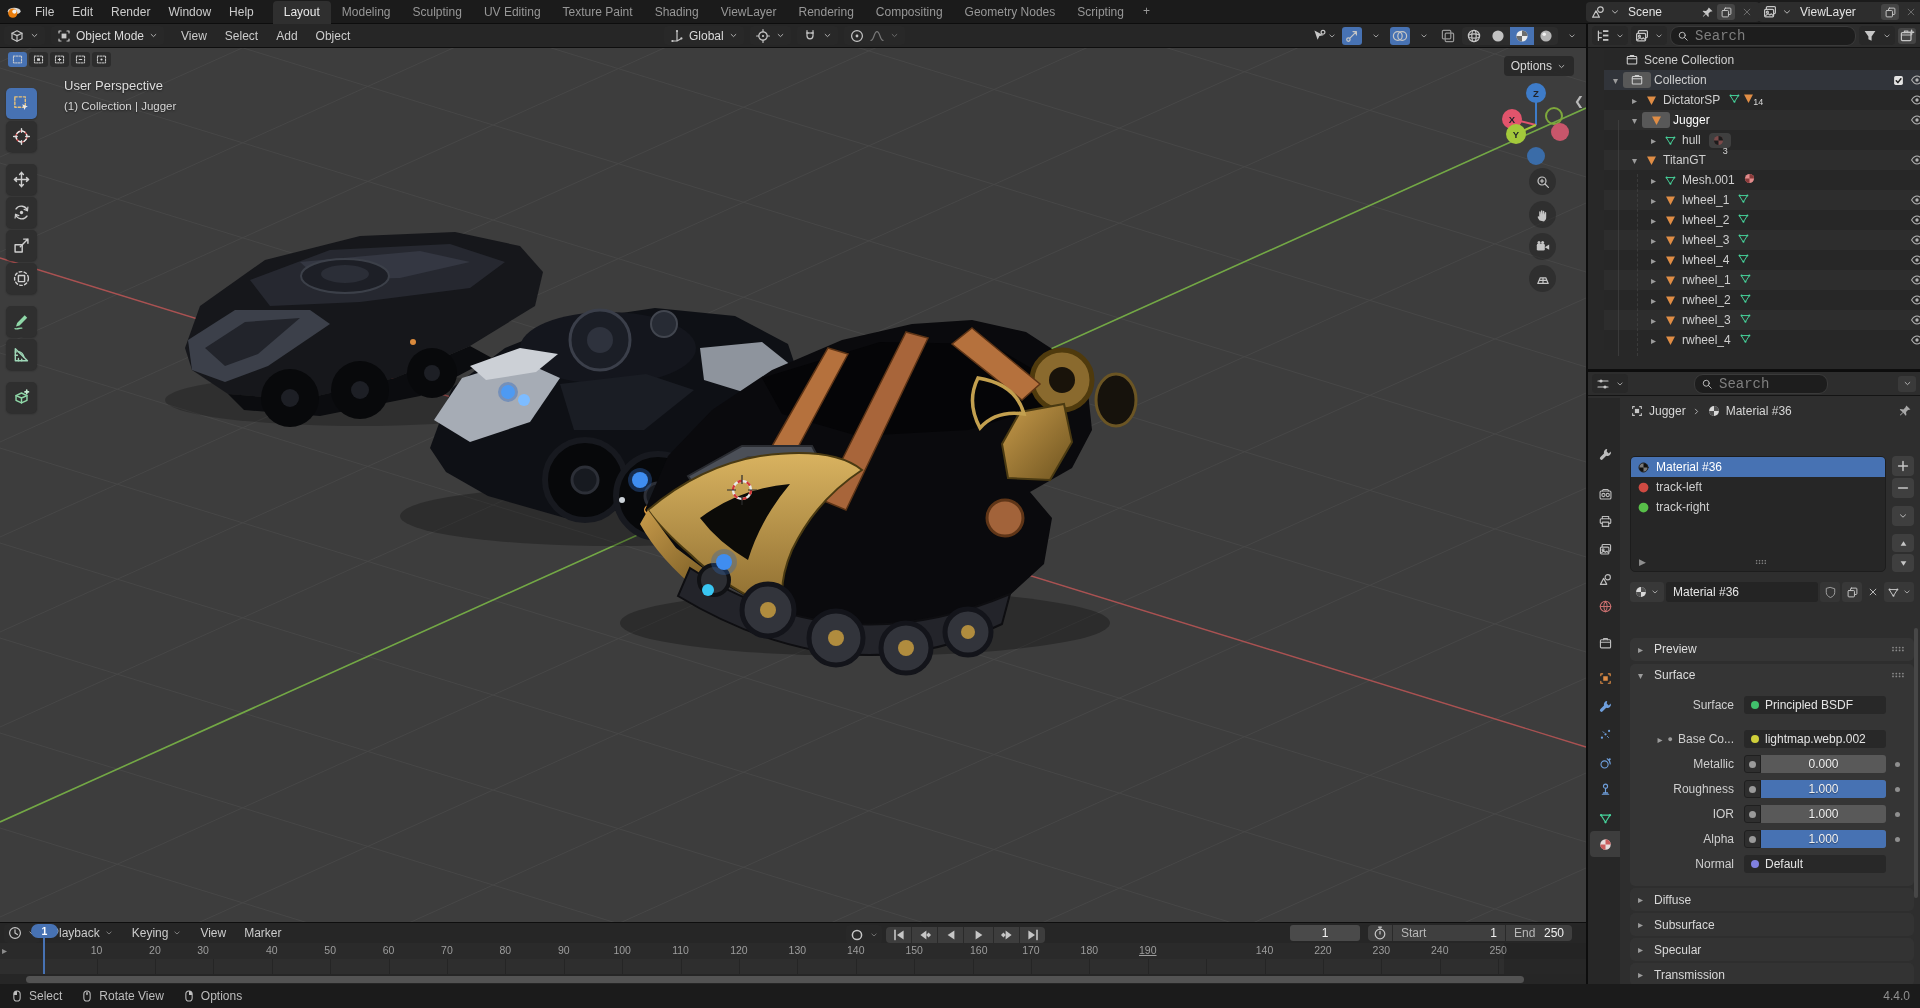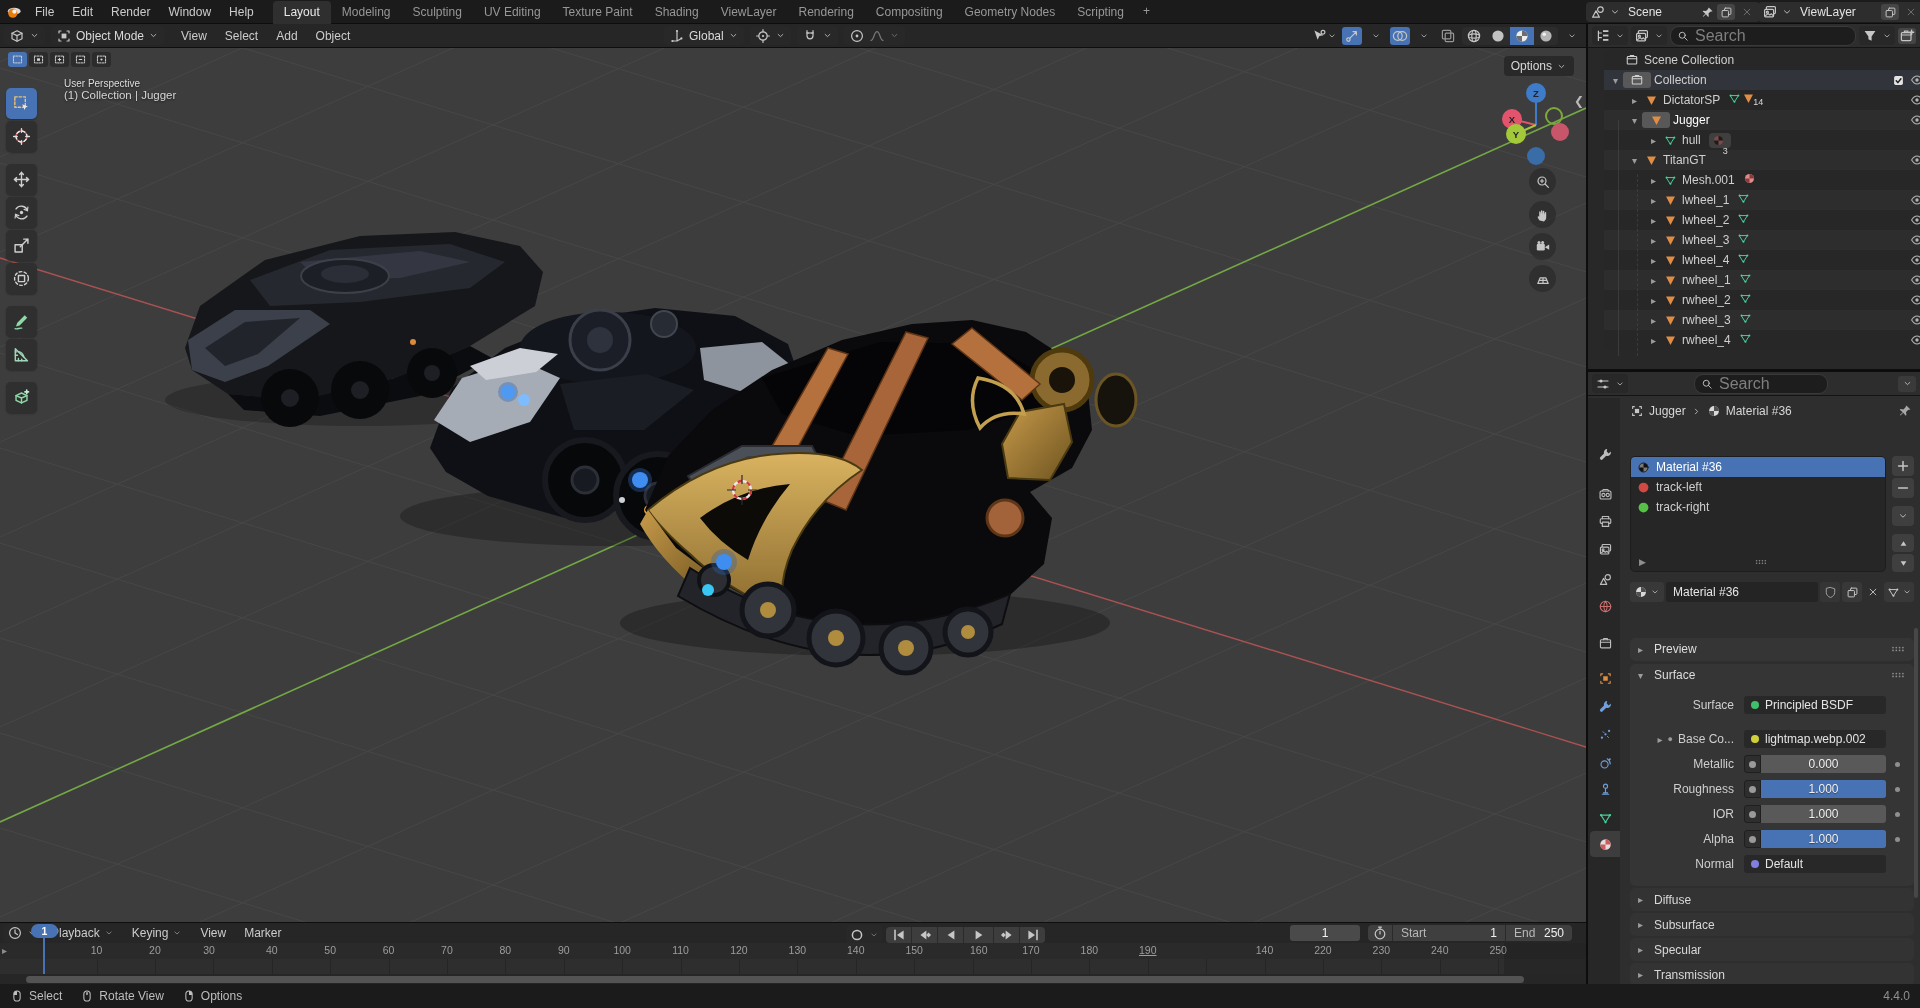--- a/index.html
+++ b/index.html
@@ -28,41 +28,41 @@
   #vph-right{position:absolute;right:4px;display:flex;gap:4px;align-items:center}
   .hbtn{height:18px;min-width:18px;border-radius:3px;display:inline-flex;align-items:center;justify-content:center;padding:0 1px}
   .hbtn.on{background:#4772b3}
   .seg{display:flex;background:#2c2c2c;border-radius:4px;overflow:hidden}
   .seg .hbtn{border-radius:0;width:22px}
 
   
   #viewport{position:absolute;left:0;top:48px;width:1586px;height:874px;background:#3d3d3d;overflow:hidden}
   #scene{position:absolute;left:0;top:0}
   #vp-overlay{position:absolute;left:64px;top:30px;color:#dedede;text-shadow:0 1px 2px rgba(0,0,0,.55)}
-  #vp-overlay .l1{font-size:10px;}
+  #vp-overlay .l1{font-size:13px;margin-bottom:7px}
   #vp-overlay .l2{font-size:11.5px;color:#d6d6d6}
   #selmode{position:absolute;left:8px;top:4px;display:flex;gap:2px}
   .sm-btn{width:19px;height:15px;background:#2c2c2c;border-radius:3px;display:flex;align-items:center;justify-content:center}
   .sm-btn.on{background:#4772b3}
   #vp-toolbar{position:absolute;left:6px;top:40px;display:flex;flex-direction:column;gap:2px}
   .tool-btn{width:31px;height:31px;background:#2f2f2f;border-radius:5px;display:flex;align-items:center;justify-content:center;box-shadow:0 1px 2px rgba(0,0,0,.3)}
   .tool-btn.on{background:#4772b3}
   .tool-gap{height:8px}
   #options-btn{position:absolute;right:12px;top:8px;height:20px;background:rgba(38,38,38,.85);border-radius:4px;display:flex;align-items:center;gap:4px;padding:0 7px;color:#d8d8d8}
   #sidebar-arrow{position:absolute;right:2px;top:46px;color:#b9b9b9;font-size:12px}
   #gizmo{position:absolute;left:1495px;top:34px;width:90px;height:90px}
   .gz-line{position:absolute;width:2px;transform-origin:top center}
   .gz-ball{position:absolute;border-radius:50%;display:flex;align-items:center;justify-content:center;font-size:9.5px;font-weight:bold;color:#20232a}
   .nav-btn{position:absolute;width:27px;height:27px;border-radius:50%;background:rgba(30,30,30,.45);display:flex;align-items:center;justify-content:center}
 
   
   #outliner{position:absolute;left:1588px;top:24px;width:332px;height:346px;background:#282828;border-bottom:1px solid #0e0e0e;box-sizing:border-box}
   #ol-header{height:24px;background:#2d2d2d;display:flex;align-items:center;gap:3px;padding:0 4px;border-bottom:1px solid #141414;box-sizing:border-box}
   .search{height:18px;background:#1d1d1d;border:1px solid #3a3a3a;border-radius:9px;display:flex;align-items:center;gap:4px;padding:0 6px;flex:1}
-  .search input{background:transparent;border:none;outline:none;color:#cfcfcf;font-family:Liberation Sans, sans-serif;font-size:16px;width:100%}
+  .search input{background:transparent;border:none;outline:none;color:#cfcfcf;font-family:Liberation Mono, monospace;font-size:14px;width:100%}
   .search input::placeholder{color:#7f7f7f}
   #ol-tree{position:absolute;left:16px;top:26px;width:344px}
   .ol-row{height:20px;display:flex;align-items:center;padding-right:6px;box-sizing:border-box}
   .ol-row:nth-child(odd){background:#272727}
   .ol-row:nth-child(even){background:#2d2d2d}
   .ol-row.activecol{background:#31343a}
   .ol-exp{width:15px;text-align:center;color:#9c9c9c;font-size:10px}
   .ol-icon{width:18px;display:flex;justify-content:center}
   .ol-icon.chip{background:#585858;border-radius:3px;height:16px;align-items:center;width:18px}
   .ol-name{margin-left:3px;color:#cfcfcf;white-space:nowrap}
@@ -1827,21 +1827,21 @@
         </span>
         <span class="rng-cell" style="flex:1;justify-content:space-between;padding:0 8px">
           <span style="color:#b8b8b8">End</span>
           <span style="color:#f0f0f0">250</span>
         </span>
       </div>
     </div>
     <div id="tl-ruler">
         <span class="tick-lbl" style="left: 81.56px;">10</span>
         <span class="tick-lbl" style="left: 139.96px;">20</span>
-        <span class="tick-lbl" style="left: 194px;">30</span>
+        <span class="tick-lbl" style="left: 188px;">30</span>
         <span class="tick-lbl" style="left: 256.76px;">40</span>
         <span class="tick-lbl" style="left: 315.16px;">50</span>
         <span class="tick-lbl" style="left: 373.56px;">60</span>
         <span class="tick-lbl" style="left: 431.96px;">70</span>
         <span class="tick-lbl" style="left: 490.36px;">80</span>
         <span class="tick-lbl" style="left: 548.76px;">90</span>
         <span class="tick-lbl" style="left: 607.16px;">100</span>
         <span class="tick-lbl" style="left: 665.56px;">110</span>
         <span class="tick-lbl" style="left: 723.96px;">120</span>
         <span class="tick-lbl" style="left: 782.36px;">130</span>

